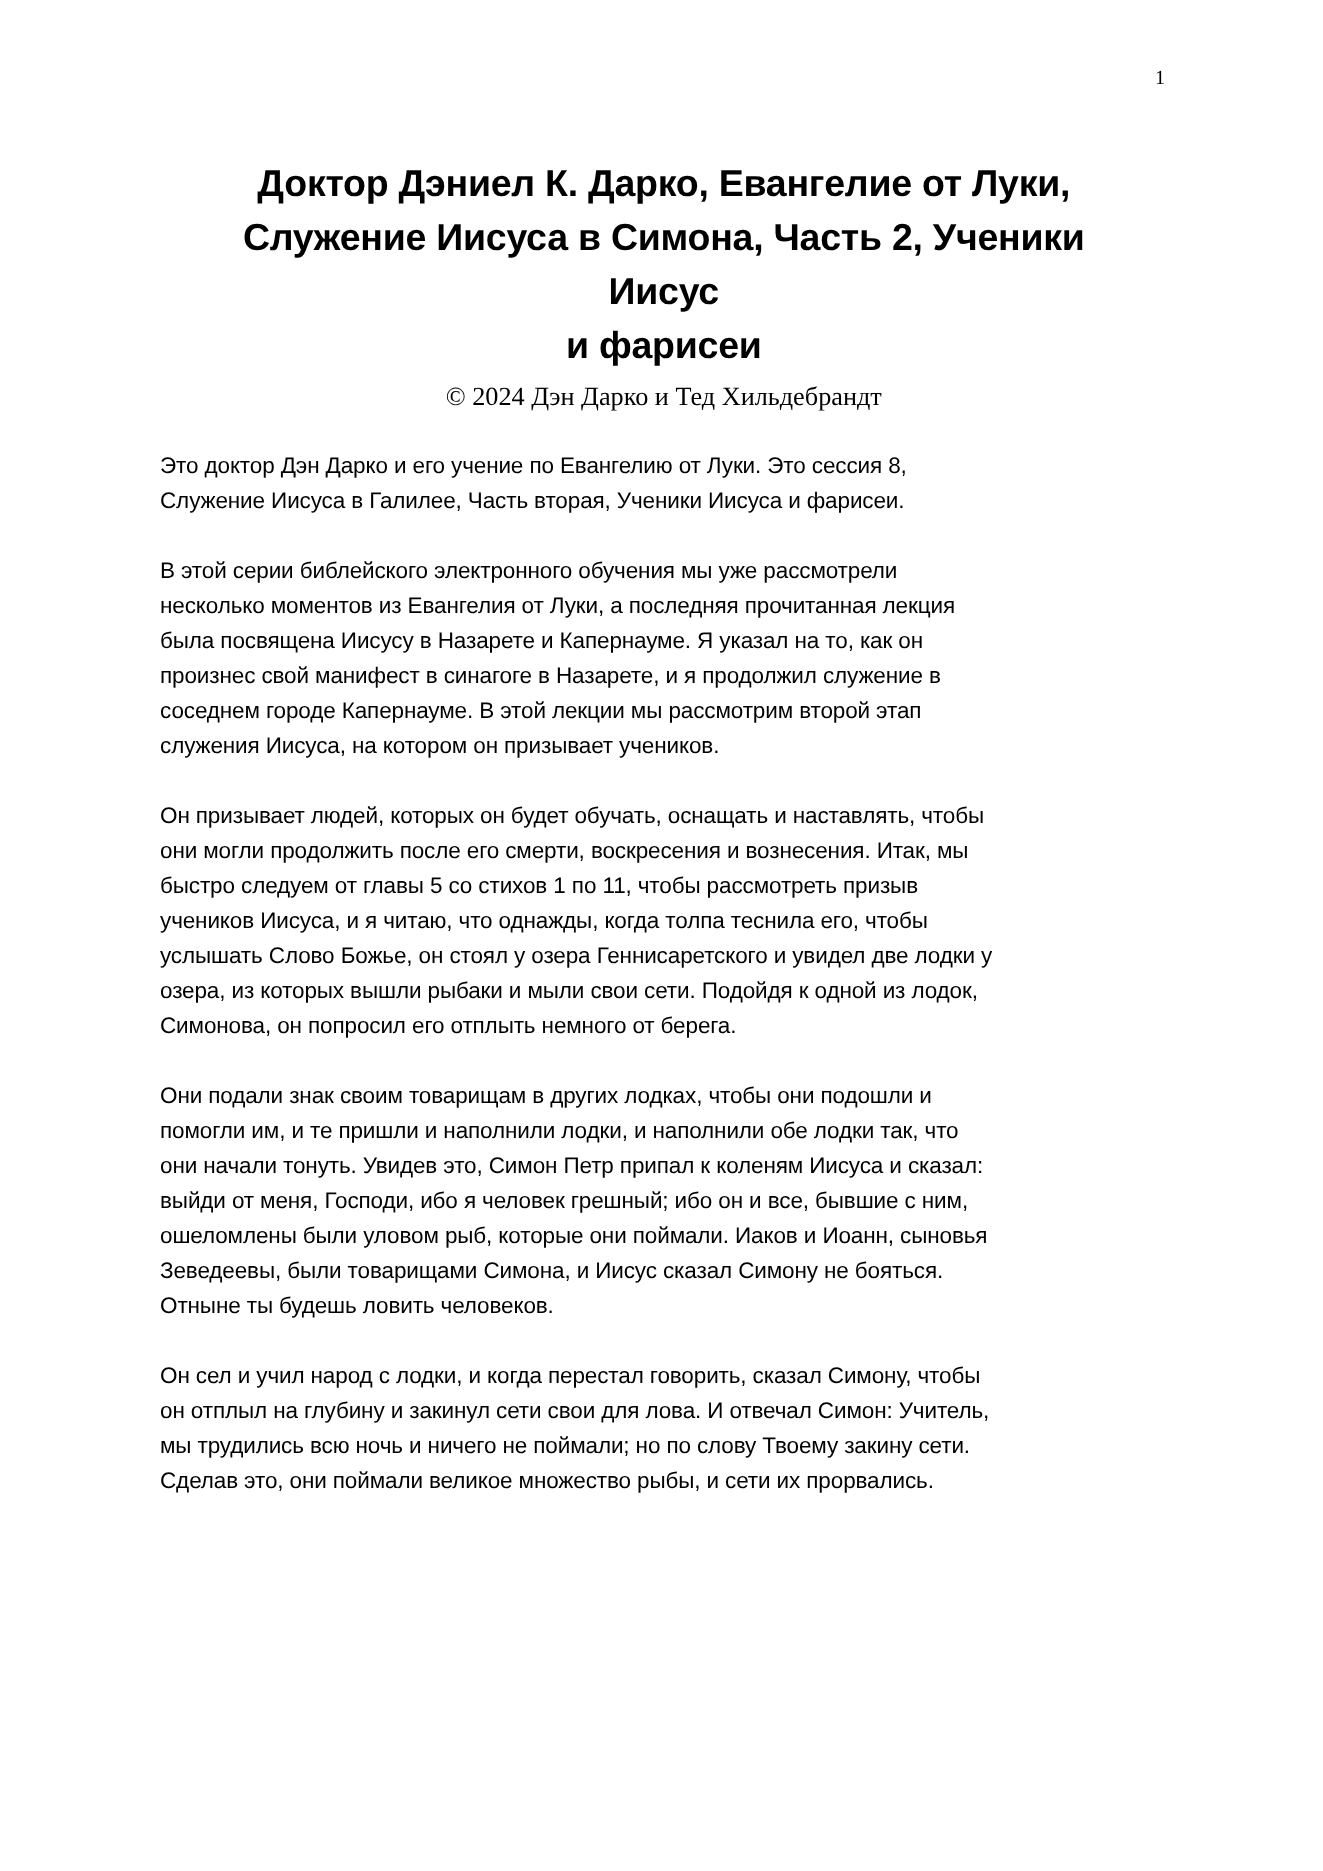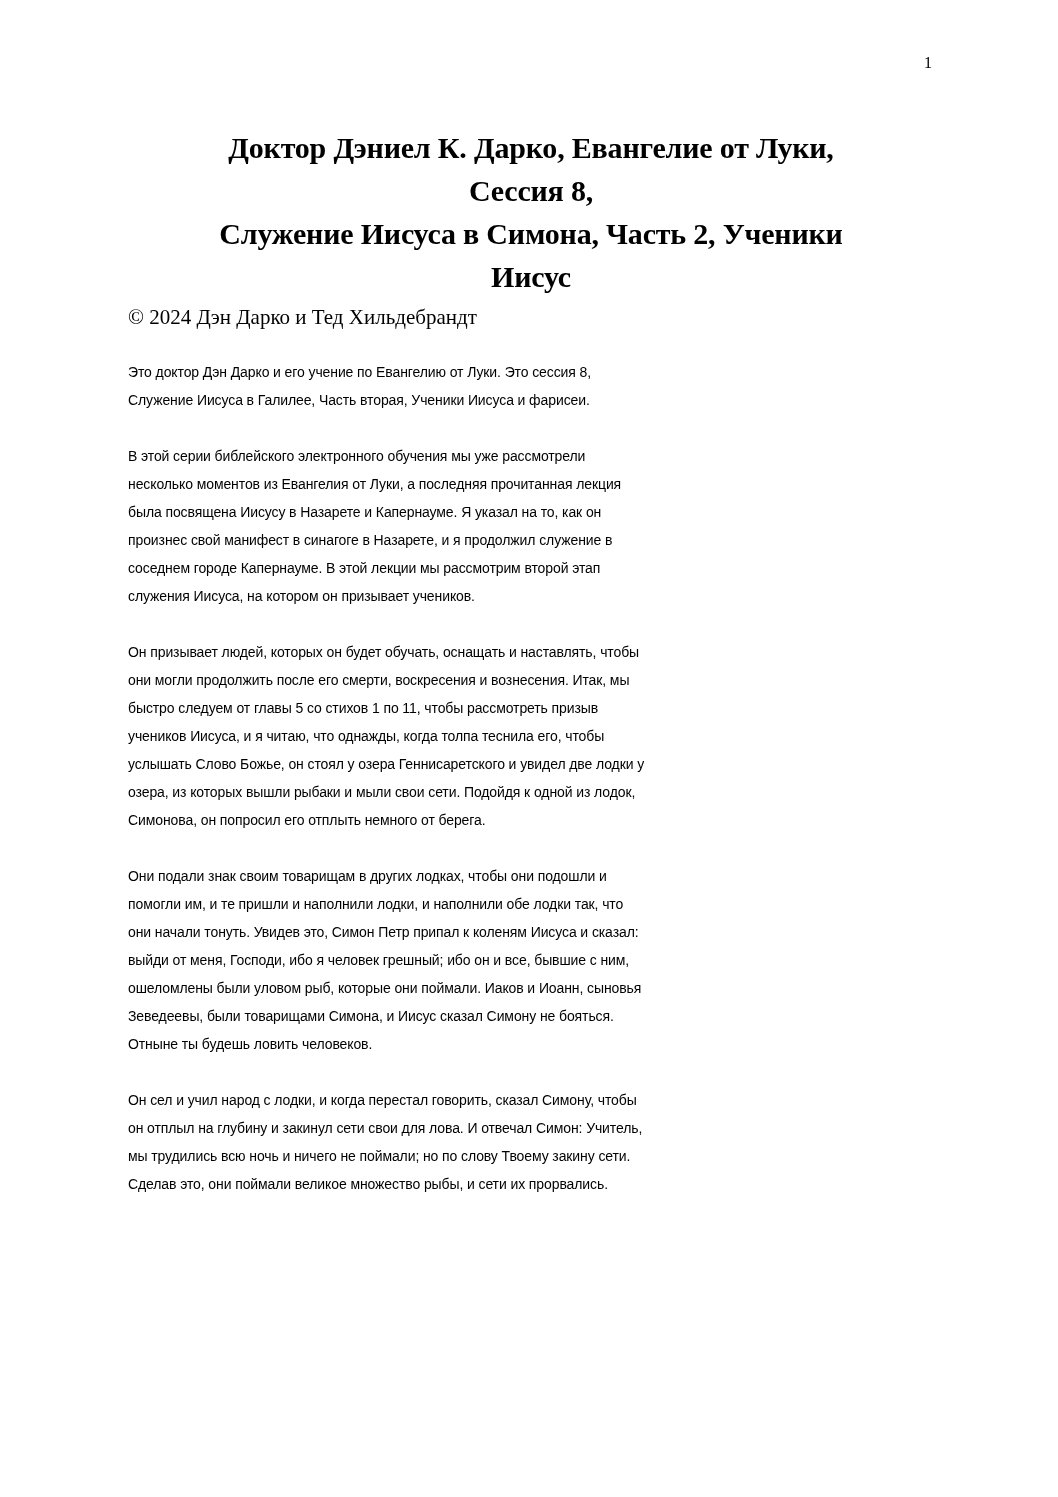--- a/index.html
+++ b/index.html
@@ -32,54 +32,53 @@
     top: 0;
     width: 806px;
   }
   .title {
     padding-top: 126px;
     text-align: center;
     font-weight: bold;
     font-size: 30px;
     line-height: 43px;
     letter-spacing: -0.2px;
-    font-family: Liberation Serif, serif;
   }
   .copyright {
-    text-align: left;
+    text-align: center;
     font-family: "Liberation Serif", serif;
     font-size: 21px;
     line-height: 30px;
     margin-top: 4px;
   }
   .body-text {
     margin-top: 26px;
-    font-size: 14px;
+    font-size: 18px;
     line-height: 28px;
     letter-spacing: -0.1px;
   }
   .para {
     margin: 0 0 28px 0;
     white-space: pre-line;
   }
 </style>
 </head>
 <body>
 
 <div class="page">
 
   <div class="page-number">1</div>
 
   <div class="content">
 
     <div class="title">
       <div class="title-line">Доктор Дэниел К. Дарко, Евангелие от Луки,</div>
-      <div class="title-line">Сессия 8,</div>
       <div class="title-line">Служение Иисуса в Симона, Часть 2, Ученики</div>
       <div class="title-line">Иисус</div>
+      <div class="title-line">и фарисеи</div>
     </div>
 
     <div class="copyright">© 2024 Дэн Дарко и Тед Хильдебрандт</div>
 
     <div class="body-text">
       <p class="para">Это доктор Дэн Дарко и его учение по Евангелию от Луки. Это сессия 8,
 Служение Иисуса в Галилее, Часть вторая, Ученики Иисуса и фарисеи.</p>
       <p class="para">В этой серии библейского электронного обучения мы уже рассмотрели
 несколько моментов из Евангелия от Луки, а последняя прочитанная лекция
 была посвящена Иисусу в Назарете и Капернауме. Я указал на то, как он

